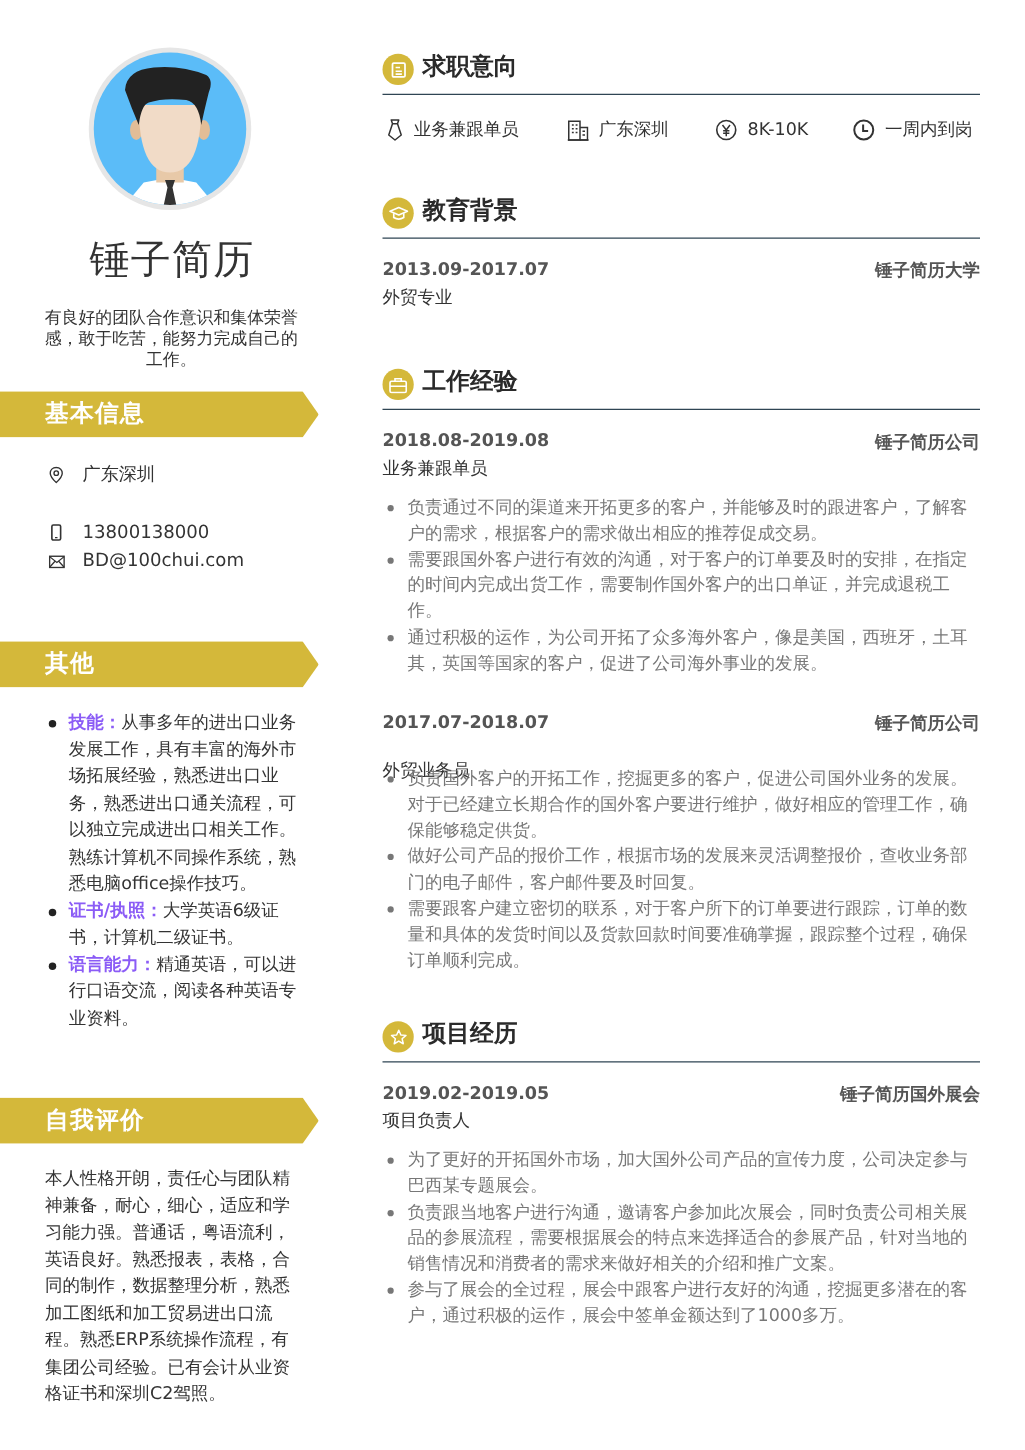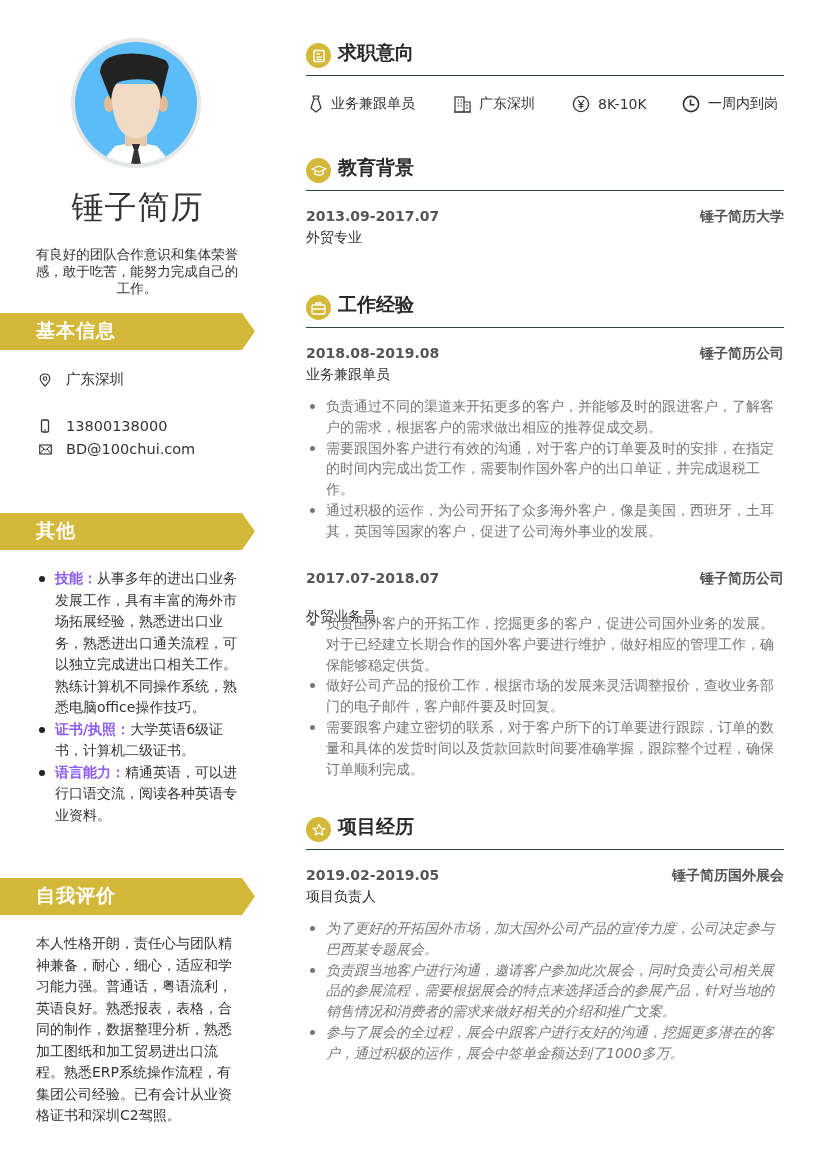--- a/index.html
+++ b/index.html
@@ -228,18 +228,18 @@
           <path d="M7 1.2 L8.7 5 L12.8 5.3 L9.7 8 L10.6 12 L7 9.9 L3.4 12 L4.3 8 L1.2 5.3 L5.3 5 Z" fill="none" stroke="#fff" stroke-width="1.2" stroke-linejoin="round"></path>
         </svg>
     </div>
     <div class="t">项目经历</div>
   </div>
   <div class="entry-head" style="top:867px;">
     <span>2019.02-2019.05</span>
     <span class="org">锤子简历国外展会</span>
   </div>
   <div class="entry-sub" style="top:888px;">项目负责人</div>
-  <ul class="bul" style="top:918px;font-style:italic;">
+  <ul class="bul" style="top:918px;">
     <li>为了更好的开拓国外市场，加大国外公司产品的宣传力度，公司决定参与巴西某专题展会。</li>
     <li>负责跟当地客户进行沟通，邀请客户参加此次展会，同时负责公司相关展品的参展流程，需要根据展会的特点来选择适合的参展产品，针对当地的销售情况和消费者的需求来做好相关的介绍和推广文案。</li>
     <li>参与了展会的全过程，展会中跟客户进行友好的沟通，挖掘更多潜在的客户，通过积极的运作，展会中签单金额达到了1000多万。</li>
   </ul>
 </div>
 
 </body></html>

